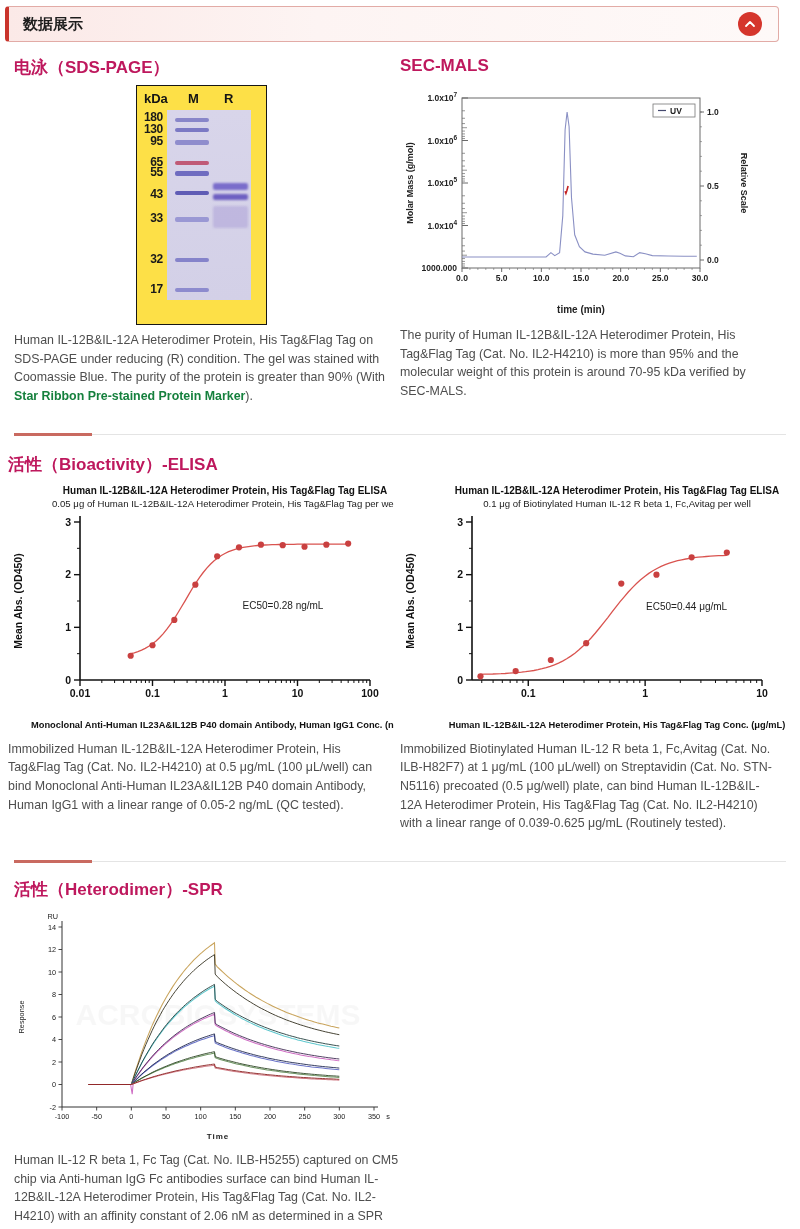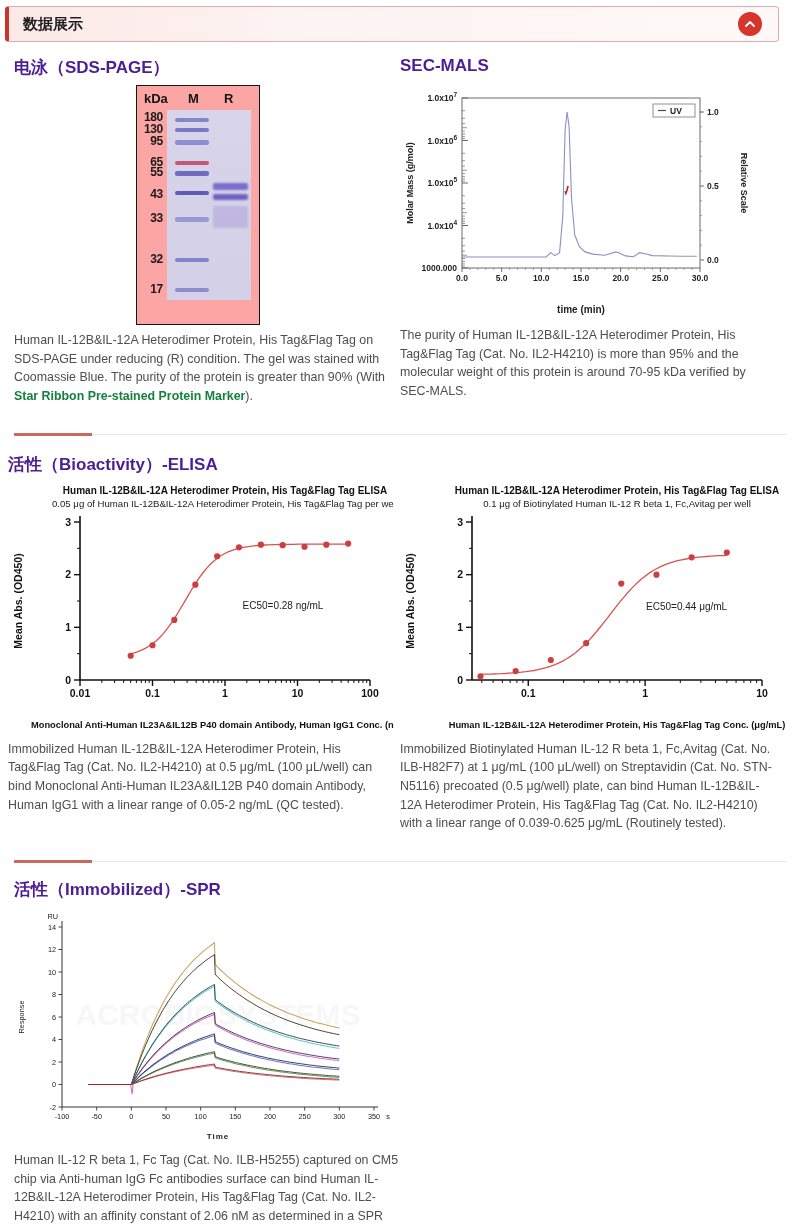--- a/index.html
+++ b/index.html
@@ -4,27 +4,27 @@
 <style>
   html,body{margin:0;padding:0;background:#fff;}
   body{width:800px;height:1229px;overflow:hidden;font-family:"Liberation Sans",sans-serif;color:#222;position:relative;}
   .hdr{margin:6px 21px 0 5px;height:36px;border:1px solid #e2aba6;border-left:4px solid #c9342c;border-radius:4px;
        background:linear-gradient(90deg,#fbe9e7 0%,#fdf4f3 40%,#fef9f8 100%);display:flex;align-items:center;justify-content:space-between;padding:0 16px 0 14px;box-sizing:border-box;}
   .hdr-title{font-size:15px;font-weight:700;color:#1d1d1d;}
   .hdr-btn{width:24px;height:24px;border-radius:50%;background:#d5352c;display:flex;align-items:center;justify-content:center;cursor:pointer;border:none;}
   .hdr-btn svg{display:block;}
   .row{display:flex;padding:0 14px;box-sizing:border-box;}
   .col{flex:1 1 0;min-width:0;}
-  .sec-h{font-size:17px;font-weight:700;color:#4c1d95;margin:14px 0 6px 0;}
+  .sec-h{font-size:17px;font-weight:700;color:#be185d;margin:14px 0 6px 0;}
   .caption{font-size:12.4px;line-height:1.5;color:#4e4e4e;max-width:372px;margin-top:6px;}
   .caption b{color:#15803d;}
   .divider{position:relative;margin:16px 14px 0 14px;border-top:1px solid #e4e4e4;height:0;}
   .divider .redseg{position:absolute;left:0;top:-2px;width:78px;height:3px;background:#c96a60;}
   
-  .gel-box{position:relative;width:122px;height:238px;border:1.5px solid #161616;background:#fca5a5;margin-left:122px;margin-top:4px;}
+  .gel-box{position:relative;width:122px;height:238px;border:1.5px solid #161616;background:#fde047;margin-left:122px;margin-top:4px;padding-left:7px;}
   .gel-rect{position:absolute;left:30px;top:24px;width:84px;height:190px;background:linear-gradient(180deg,#d8d5ea,#d3d0e7);}
   .gel-lab{position:absolute;font-size:13px;font-weight:700;color:#141414;}
   .gel-marker{position:absolute;left:0;width:26px;text-align:right;font-size:12px;font-weight:600;color:#1a1a1a;letter-spacing:-0.3px;}
   .band{position:absolute;border-radius:2px;filter:blur(0.7px);}
   figure{margin:0;}
   .chart svg{display:block;}
   .spr-cap{max-width:392px;}
 </style>
 </head>
 <body>
@@ -335,21 +335,21 @@
       <p class="caption">Immobilized Biotinylated Human IL-12 R beta 1, Fc,Avitag (Cat. No. ILB-H82F7) at 1 μg/mL (100 μL/well) on Streptavidin (Cat. No. STN-N5116) precoated (0.5 μg/well) plate, can bind Human IL-12B&amp;IL-12A Heterodimer Protein, His Tag&amp;Flag Tag (Cat. No. IL2-H4210) with a linear range of 0.039-0.625 μg/mL (Routinely tested).</p>
     </div>
   </div>
 </div>
 
 <div class="divider">
     <span class="redseg"></span>
   </div>
 
 <div style="padding:0 14px;">
-  <div class="sec-h" style="margin-top:16px;">活性（Immobilized）-SPR</div>
+  <div class="sec-h" style="margin-top:16px;">活性（Heterodimer）-SPR</div>
   <figure class="chart" id="spr-chart">
       <svg width="382" height="238" viewBox="0 0 382 238">
         <text x="204" y="118" font-family="&quot;Liberation Sans&quot;,sans-serif" text-anchor="middle" font-size="30" font-weight="700" fill="#888" opacity="0.06">ACROBIOSYSTEMS</text>
         <line x1="48" y1="14" x2="48" y2="200" stroke="#333" stroke-width="1"></line>
         <line x1="48" y1="200" x2="364" y2="200" stroke="#333" stroke-width="1"></line>
         <line x1="48" y1="200" x2="44.5" y2="200" stroke="#333" stroke-width="0.9"></line>
         <text x="42" y="202.6" font-family="&quot;Liberation Sans&quot;,sans-serif" text-anchor="end" font-size="7.3" fill="#222">-2</text>
         <line x1="48" y1="177.5" x2="44.5" y2="177.5" stroke="#333" stroke-width="0.9"></line>
         <text x="42" y="180.1" font-family="&quot;Liberation Sans&quot;,sans-serif" text-anchor="end" font-size="7.3" fill="#222">0</text>
         <line x1="48" y1="155" x2="44.5" y2="155" stroke="#333" stroke-width="0.9"></line>

